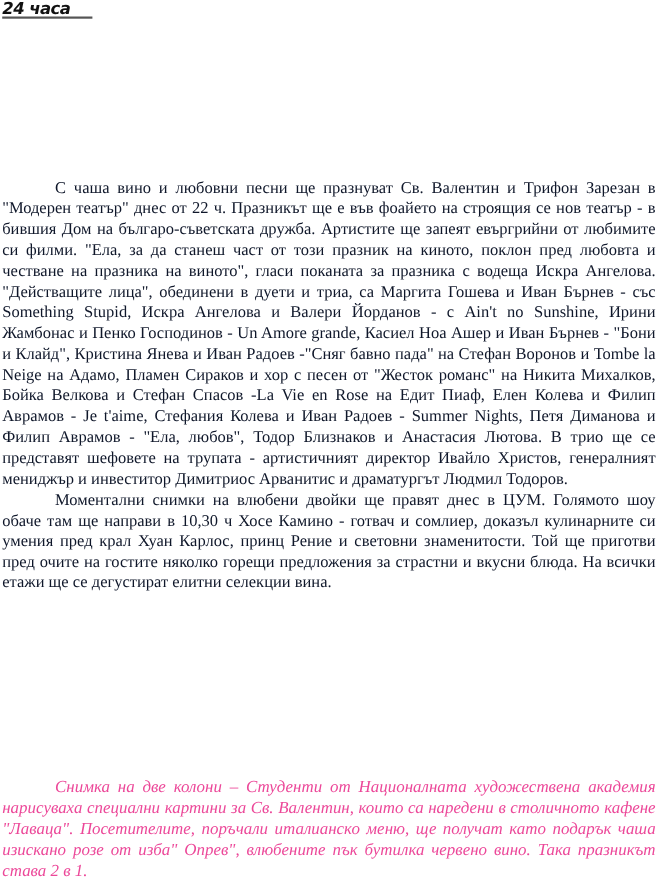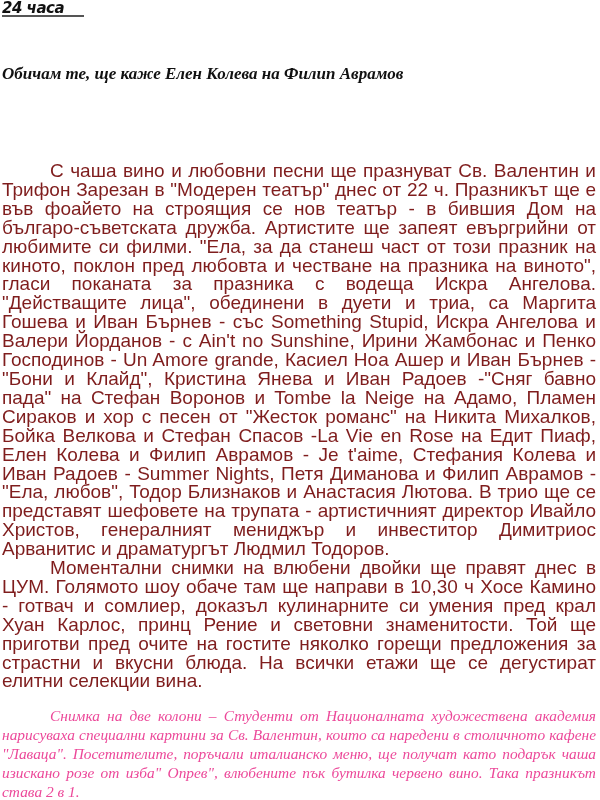--- a/index.html
+++ b/index.html
@@ -73,25 +73,25 @@
       font-family: "Liberation Serif", "DejaVu Serif", serif;
       font-weight: bold;
       font-size: 17px;
       color: #111;
     }
     .body {
       position: absolute;
       left: 2px;
       top: 162px;
       width: 594px;
-      font-family: Liberation Sans, sans-serif;
-      font-size: 19px;
+      font-family: Liberation Serif, serif;
+      font-size: 15px;
       line-height: 18.9px;
       text-align: justify;
-      color: #7f1d1d;
+      color: #0f172a;
     }
     .body p {
       margin: 0;
       text-indent: 48px;
     }
     .caption {
       position: absolute;
       left: 2px;
       top: 707px;
       width: 594px;
@@ -110,21 +110,20 @@
 </head>
 <body>
 
 <div class="page">
   <div class="logo">
     <span class="logo-text">24 часа</span>
     <div class="logo-underline"></div>
   </div>
 
 
-  <div class="supertitle">Обичам те, ще каже Елен Колева на Филип Аврамов</div>
 
 
   <div class="body">
     <p>С чаша вино и любовни песни ще празнуват Св. Валентин и Трифон Зарезан в "Модерен театър" днес от 22 ч. Празникът ще е във фоайето на строящия се нов театър - в бившия Дом на българо-съветската дружба. Артистите ще запеят евъргрийни от любимите си филми. "Ела, за да станеш част от този празник на киното, поклон пред любовта и честване на празника на виното", гласи поканата за празника с водеща Искра Ангелова. "Действащите лица", обединени в дуети и триа, са Маргита Гошева и Иван Бърнев - със Something Stupid, Искра Ангелова и Валери Йорданов - с Ain't no Sunshine, Ирини Жамбонас и Пенко Господинов - Un Amore grande, Касиел Ноа Ашер и Иван Бърнев - "Бони и Клайд", Кристина Янева и Иван Радоев -"Сняг бавно пада" на Стефан Воронов и Tombe la Neige на Адамо, Пламен Сираков и хор с песен от "Жесток романс" на Никита Михалков, Бойка Велкова и Стефан Спасов -La Vie en Rose на Едит Пиаф, Елен Колева и Филип Аврамов - Je t'aime, Стефания Колева и Иван Радоев - Summer Nights, Петя Диманова и Филип Аврамов - "Ела, любов", Тодор Близнаков и Анастасия Лютова. В трио ще се представят шефовете на трупата - артистичният директор Ивайло Христов, генералният мениджър и инвеститор Димитриос Арванитис и драматургът Людмил Тодоров.</p>
     <p>Моментални снимки на влюбени двойки ще правят днес в ЦУМ. Голямото шоу обаче там ще направи в 10,30 ч Хосе Камино - готвач и сомлиер, доказъл кулинарните си умения пред крал Хуан Карлос, принц Рение и световни знаменитости. Той ще приготви пред очите на гостите няколко горещи предложения за страстни и вкусни блюда. На всички етажи ще се дегустират елитни селекции вина.</p>
   </div>
 
   <div class="caption">
     <p>Снимка на две колони – Студенти от Националната художествена академия нарисуваха специални картини за Св. Валентин, които са наредени в столичното кафене "Лаваца". Посетителите, поръчали италианско меню, ще получат като подарък чаша изискано розе от изба" Опрев", влюбените пък бутилка червено вино. Така празникът става 2 в 1.</p>
   </div>

